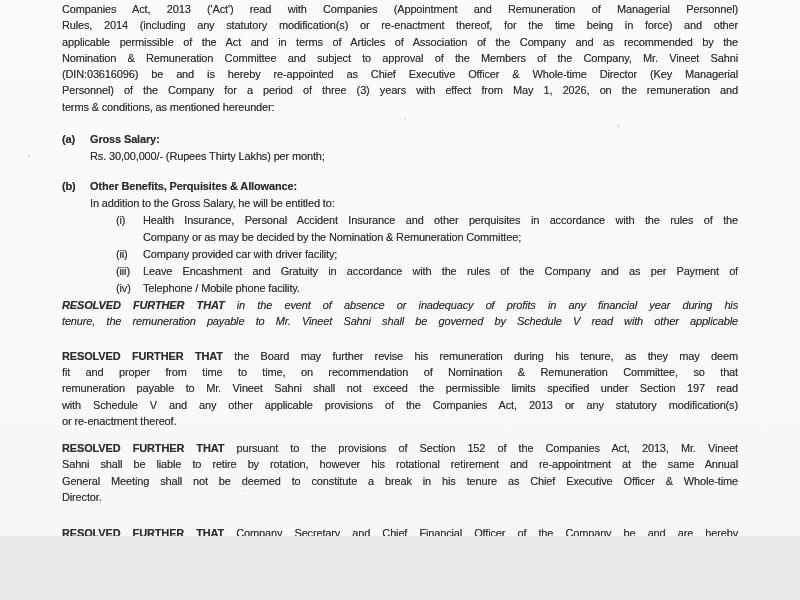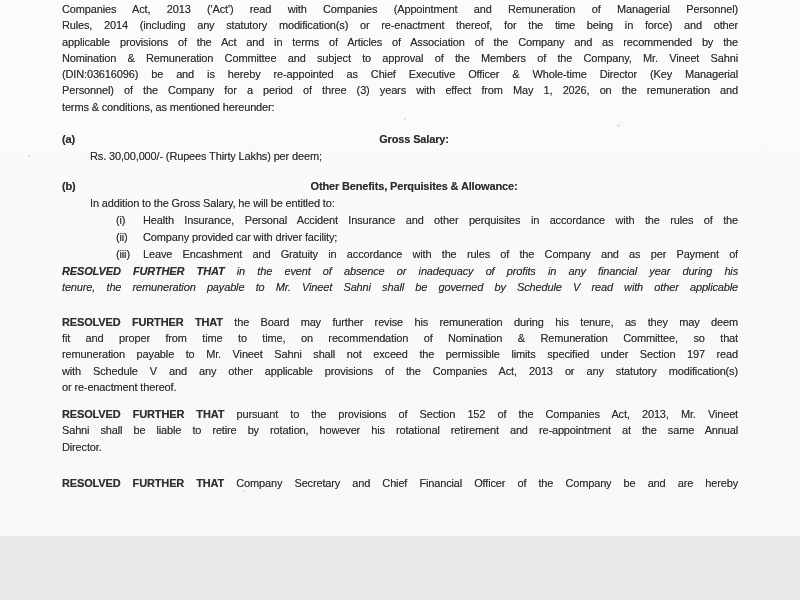--- a/index.html
+++ b/index.html
@@ -17,21 +17,21 @@
   }
   .doc-inner{padding:1px 62px 0 62px;}
   .line{white-space:nowrap;line-height:16.3px;}
   .just{text-align:justify;text-align-last:justify;}
   .bold{font-weight:bold;}
   .para{margin:0;}
   .clause{position:relative;padding-left:28px;margin-top:16px;}
   .clause .line, .clause-title{line-height:17px;}
   .clause-b{margin-top:13px;}
   .marker{position:absolute;left:0;top:0;line-height:17px;}
-  .clause-title{white-space:nowrap;text-align:center;}
+  .clause-title{white-space:nowrap;}
   .subitem{position:relative;margin-left:26px;padding-left:27px;}
   .submarker{position:absolute;left:0;top:0;line-height:17px;}
   .res-1{margin-top:0;font-style:italic;}
   .res-2{margin-top:18px;}
   .res-3{margin-top:11px;}
   .res-4{margin-top:20px;}
   .speckle{position:absolute;border-radius:50%;}
   .sp1{left:28px;top:155px;width:2px;height:2px;background:#b8b8b8;opacity:.6;}
   .sp2{left:404px;top:118px;width:2px;height:2px;background:#c0c0c0;opacity:.55;}
   .sp3{left:617px;top:124px;width:3px;height:3px;background:#c6c6c6;opacity:.5;}
@@ -39,81 +39,89 @@
 </style>
 </head>
 <body>
 
 <div class="doc">
   <div class="doc-inner">
 
     <div class="para">
         <div class="line just">Companies Act, 2013 ('Act') read with Companies (Appointment and Remuneration of Managerial Personnel)</div>
         <div class="line just">Rules, 2014 (including any statutory modification(s) or re-enactment thereof, for the time being in force) and other</div>
-        <div class="line just">applicable provisions of the Act and in terms of Articles of Association of the Company and as recommended by the</div>
+        <div class="line just">applicable permissible of the Act and in terms of Articles of Association of the Company and as recommended by the</div>
         <div class="line just">Nomination &amp; Remuneration Committee and subject to approval of the Members of the Company, Mr. Vineet Sahni</div>
         <div class="line just">(DIN:03616096) be and is hereby re-appointed as Chief Executive Officer &amp; Whole-time Director (Key Managerial</div>
         <div class="line just">Personnel) of the Company for a period of three (3) years with effect from May 1, 2026, on the remuneration and</div>
         <div class="line">terms &amp; conditions, as mentioned hereunder:</div>
       </div>
 
     <div class="clause clause-a">
       <span class="marker bold">(a)</span>
       <div class="clause-title bold">Gross Salary:</div>
       <div class="clause-body">
-          <div class="line">Rs. 30,00,000/- (Rupees Thirty Lakhs) per deem;</div>
+          <div class="line">Rs. 30,00,000/- (Rupees Thirty Lakhs) per month;</div>
         </div>
     </div>
 
     <div class="clause clause-b">
       <span class="marker bold">(b)</span>
       <div class="clause-title bold">Other Benefits, Perquisites &amp; Allowance:</div>
       <div class="clause-body">
           <div class="line">In addition to the Gross Salary, he will be entitled to:</div>
         </div>
 
       <div class="subitem">
         <span class="submarker">(i)</span>
         <div>
             <div class="line just">Health Insurance, Personal Accident Insurance and other perquisites in accordance with the rules of the</div>
+            <div class="line">Company or as may be decided by the Nomination &amp; Remuneration Committee;</div>
           </div>
       </div>
 
       <div class="subitem">
         <span class="submarker">(ii)</span>
         <div>
             <div class="line">Company provided car with driver facility;</div>
           </div>
       </div>
 
       <div class="subitem">
         <span class="submarker">(iii)</span>
         <div>
             <div class="line just">Leave Encashment and Gratuity in accordance with the rules of the Company and as per Payment of</div>
           </div>
       </div>
 
+      <div class="subitem">
+        <span class="submarker">(iv)</span>
+        <div>
+            <div class="line">Telephone / Mobile phone facility.</div>
+          </div>
+      </div>
     </div>
 
     <div class="para res-1">
         <div class="line just"><span class="bold">RESOLVED FURTHER THAT</span> in the event of absence or inadequacy of profits in any financial year during his</div>
         <div class="line just">tenure, the remuneration payable to Mr. Vineet Sahni shall be governed by Schedule V read with other applicable</div>
       </div>
 
     <div class="para res-2">
         <div class="line just"><span class="bold">RESOLVED FURTHER THAT</span> the Board may further revise his remuneration during his tenure, as they may deem</div>
         <div class="line just">fit and proper from time to time, on recommendation of Nomination &amp; Remuneration Committee, so that</div>
         <div class="line just">remuneration payable to Mr. Vineet Sahni shall not exceed the permissible limits specified under Section 197 read</div>
         <div class="line just">with Schedule V and any other applicable provisions of the Companies Act, 2013 or any statutory modification(s)</div>
         <div class="line">or re-enactment thereof.</div>
       </div>
 
     <div class="para res-3">
         <div class="line just"><span class="bold">RESOLVED FURTHER THAT</span> pursuant to the provisions of Section 152 of the Companies Act, 2013, Mr. Vineet</div>
         <div class="line just">Sahni shall be liable to retire by rotation, however his rotational retirement and re-appointment at the same Annual</div>
+        <div class="line just">General Meeting shall not be deemed to constitute a break in his tenure as Chief Executive Officer &amp; Whole-time</div>
         <div class="line">Director.</div>
       </div>
 
     <div class="para res-4">
         <div class="line just"><span class="bold">RESOLVED FURTHER THAT</span> Company Secretary and Chief Financial Officer of the Company be and are hereby</div>
       </div>
 
   </div>
 
   <div class="speckle sp1"></div>

